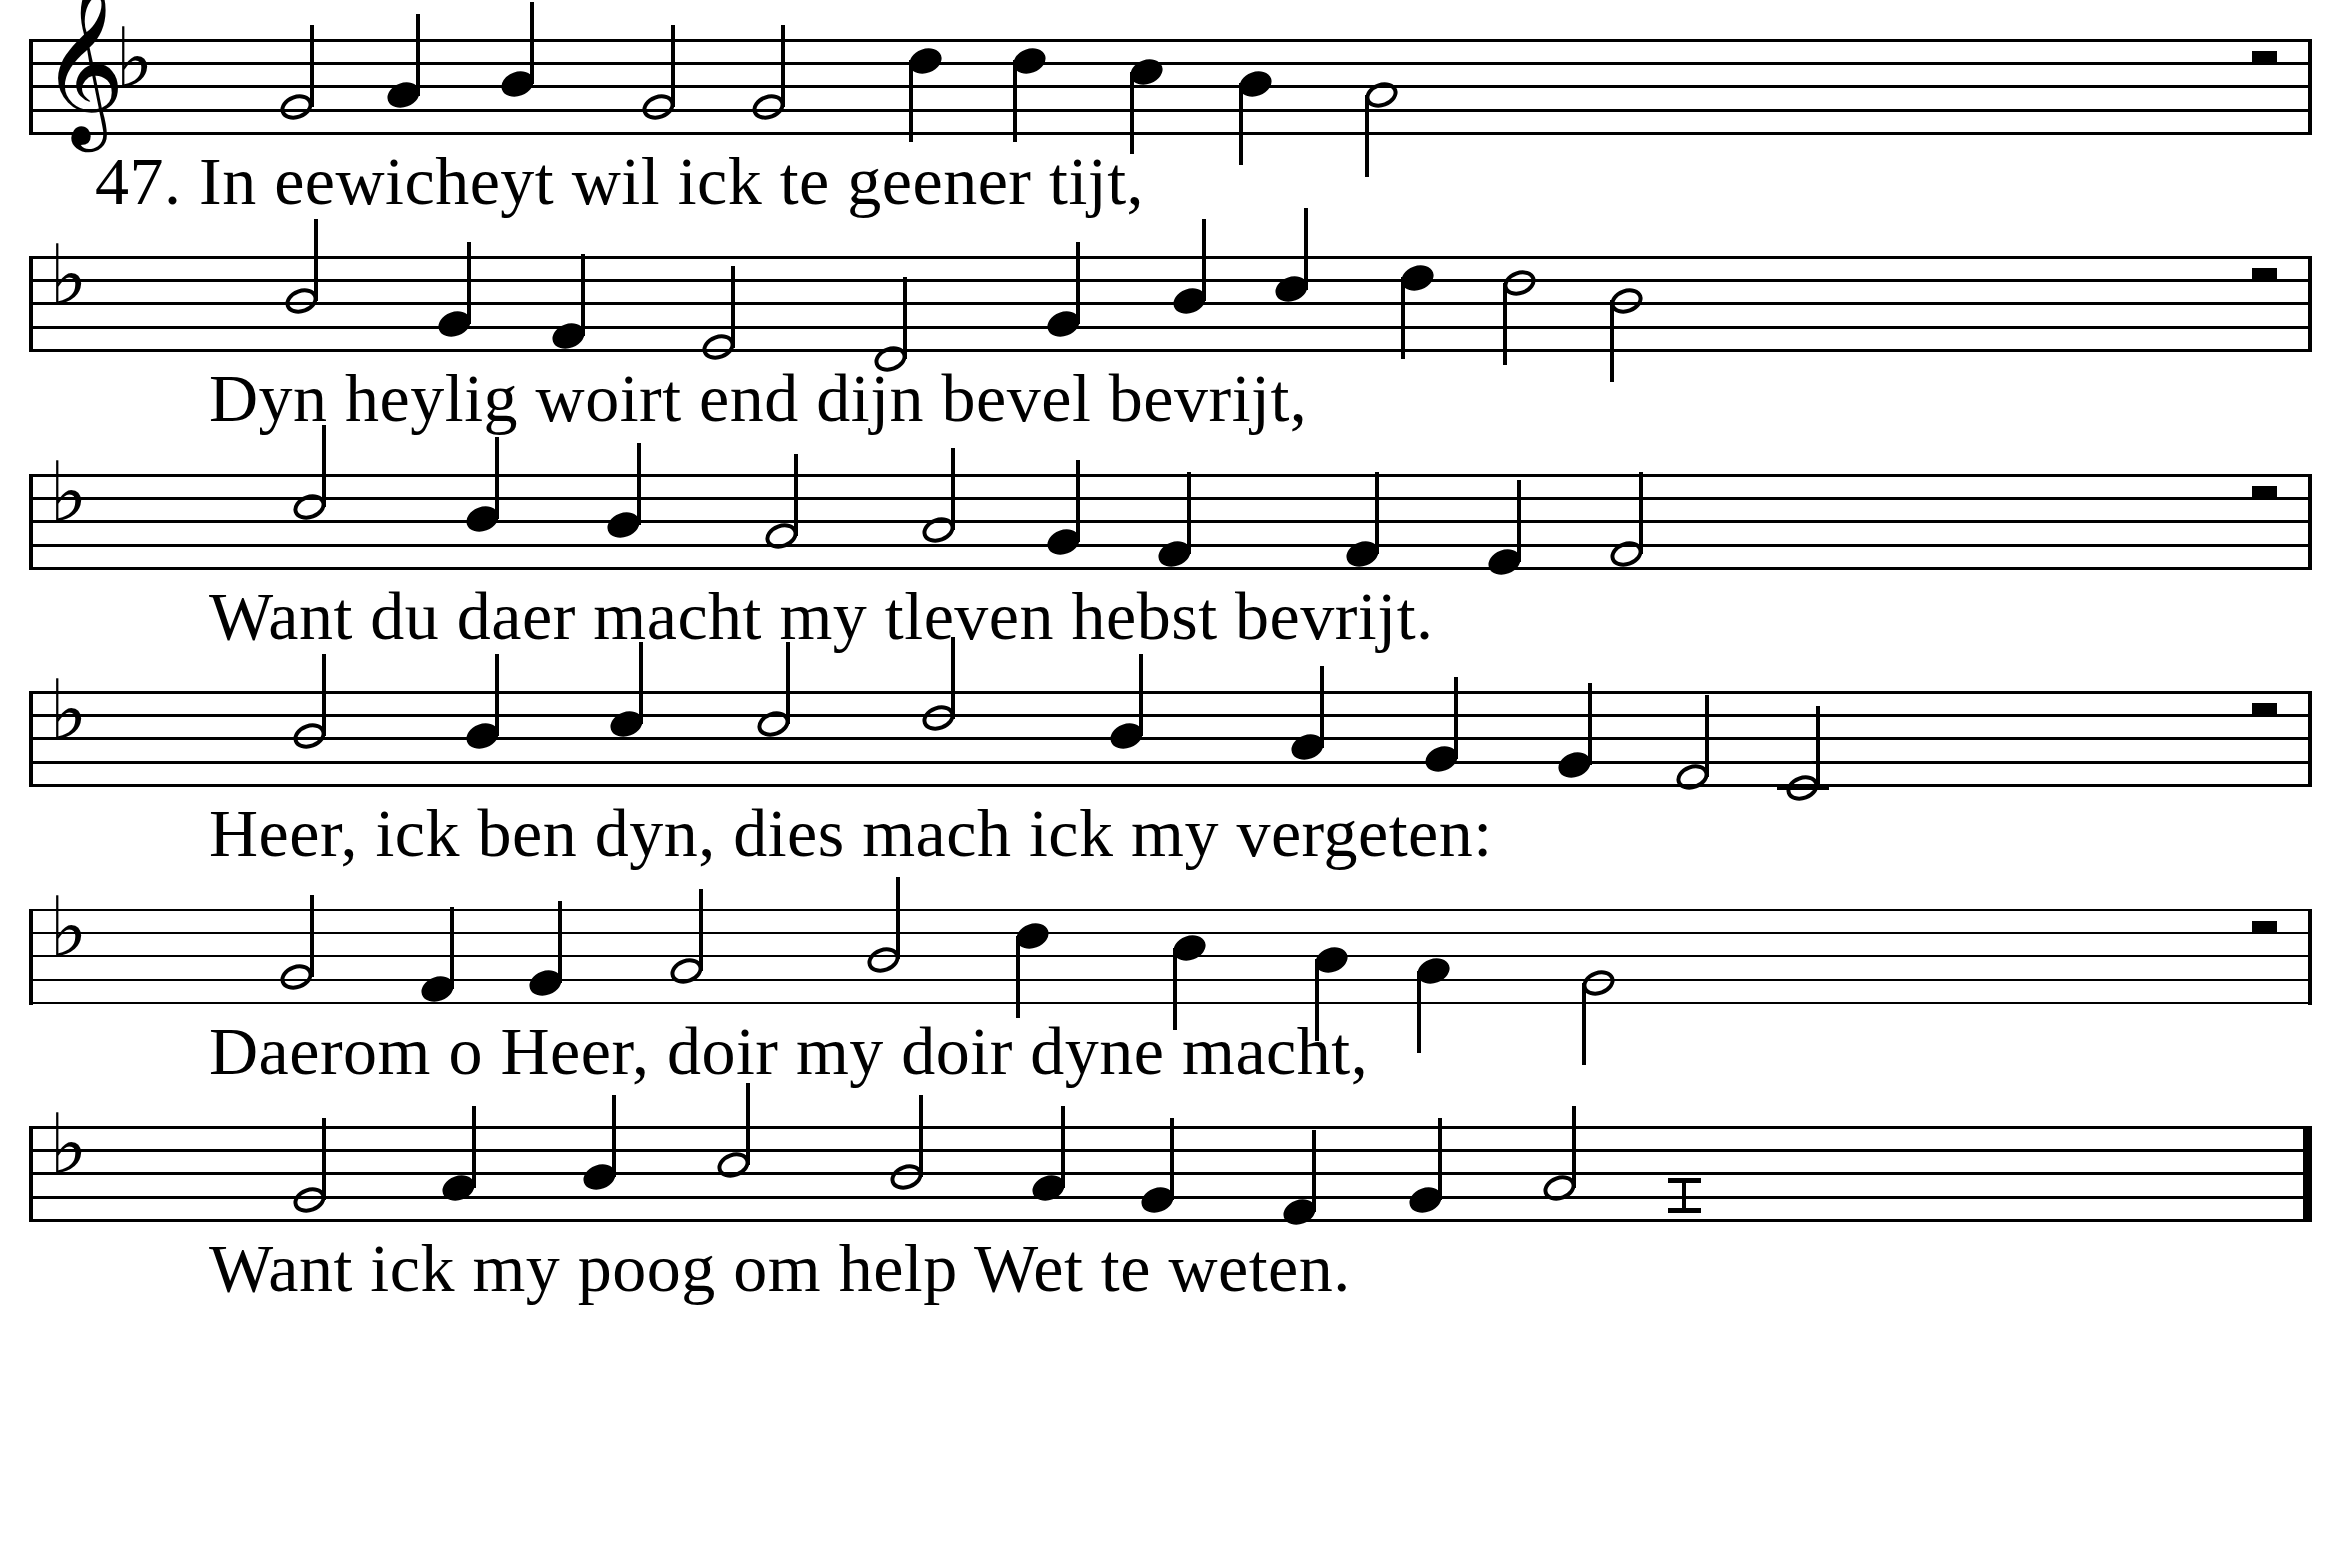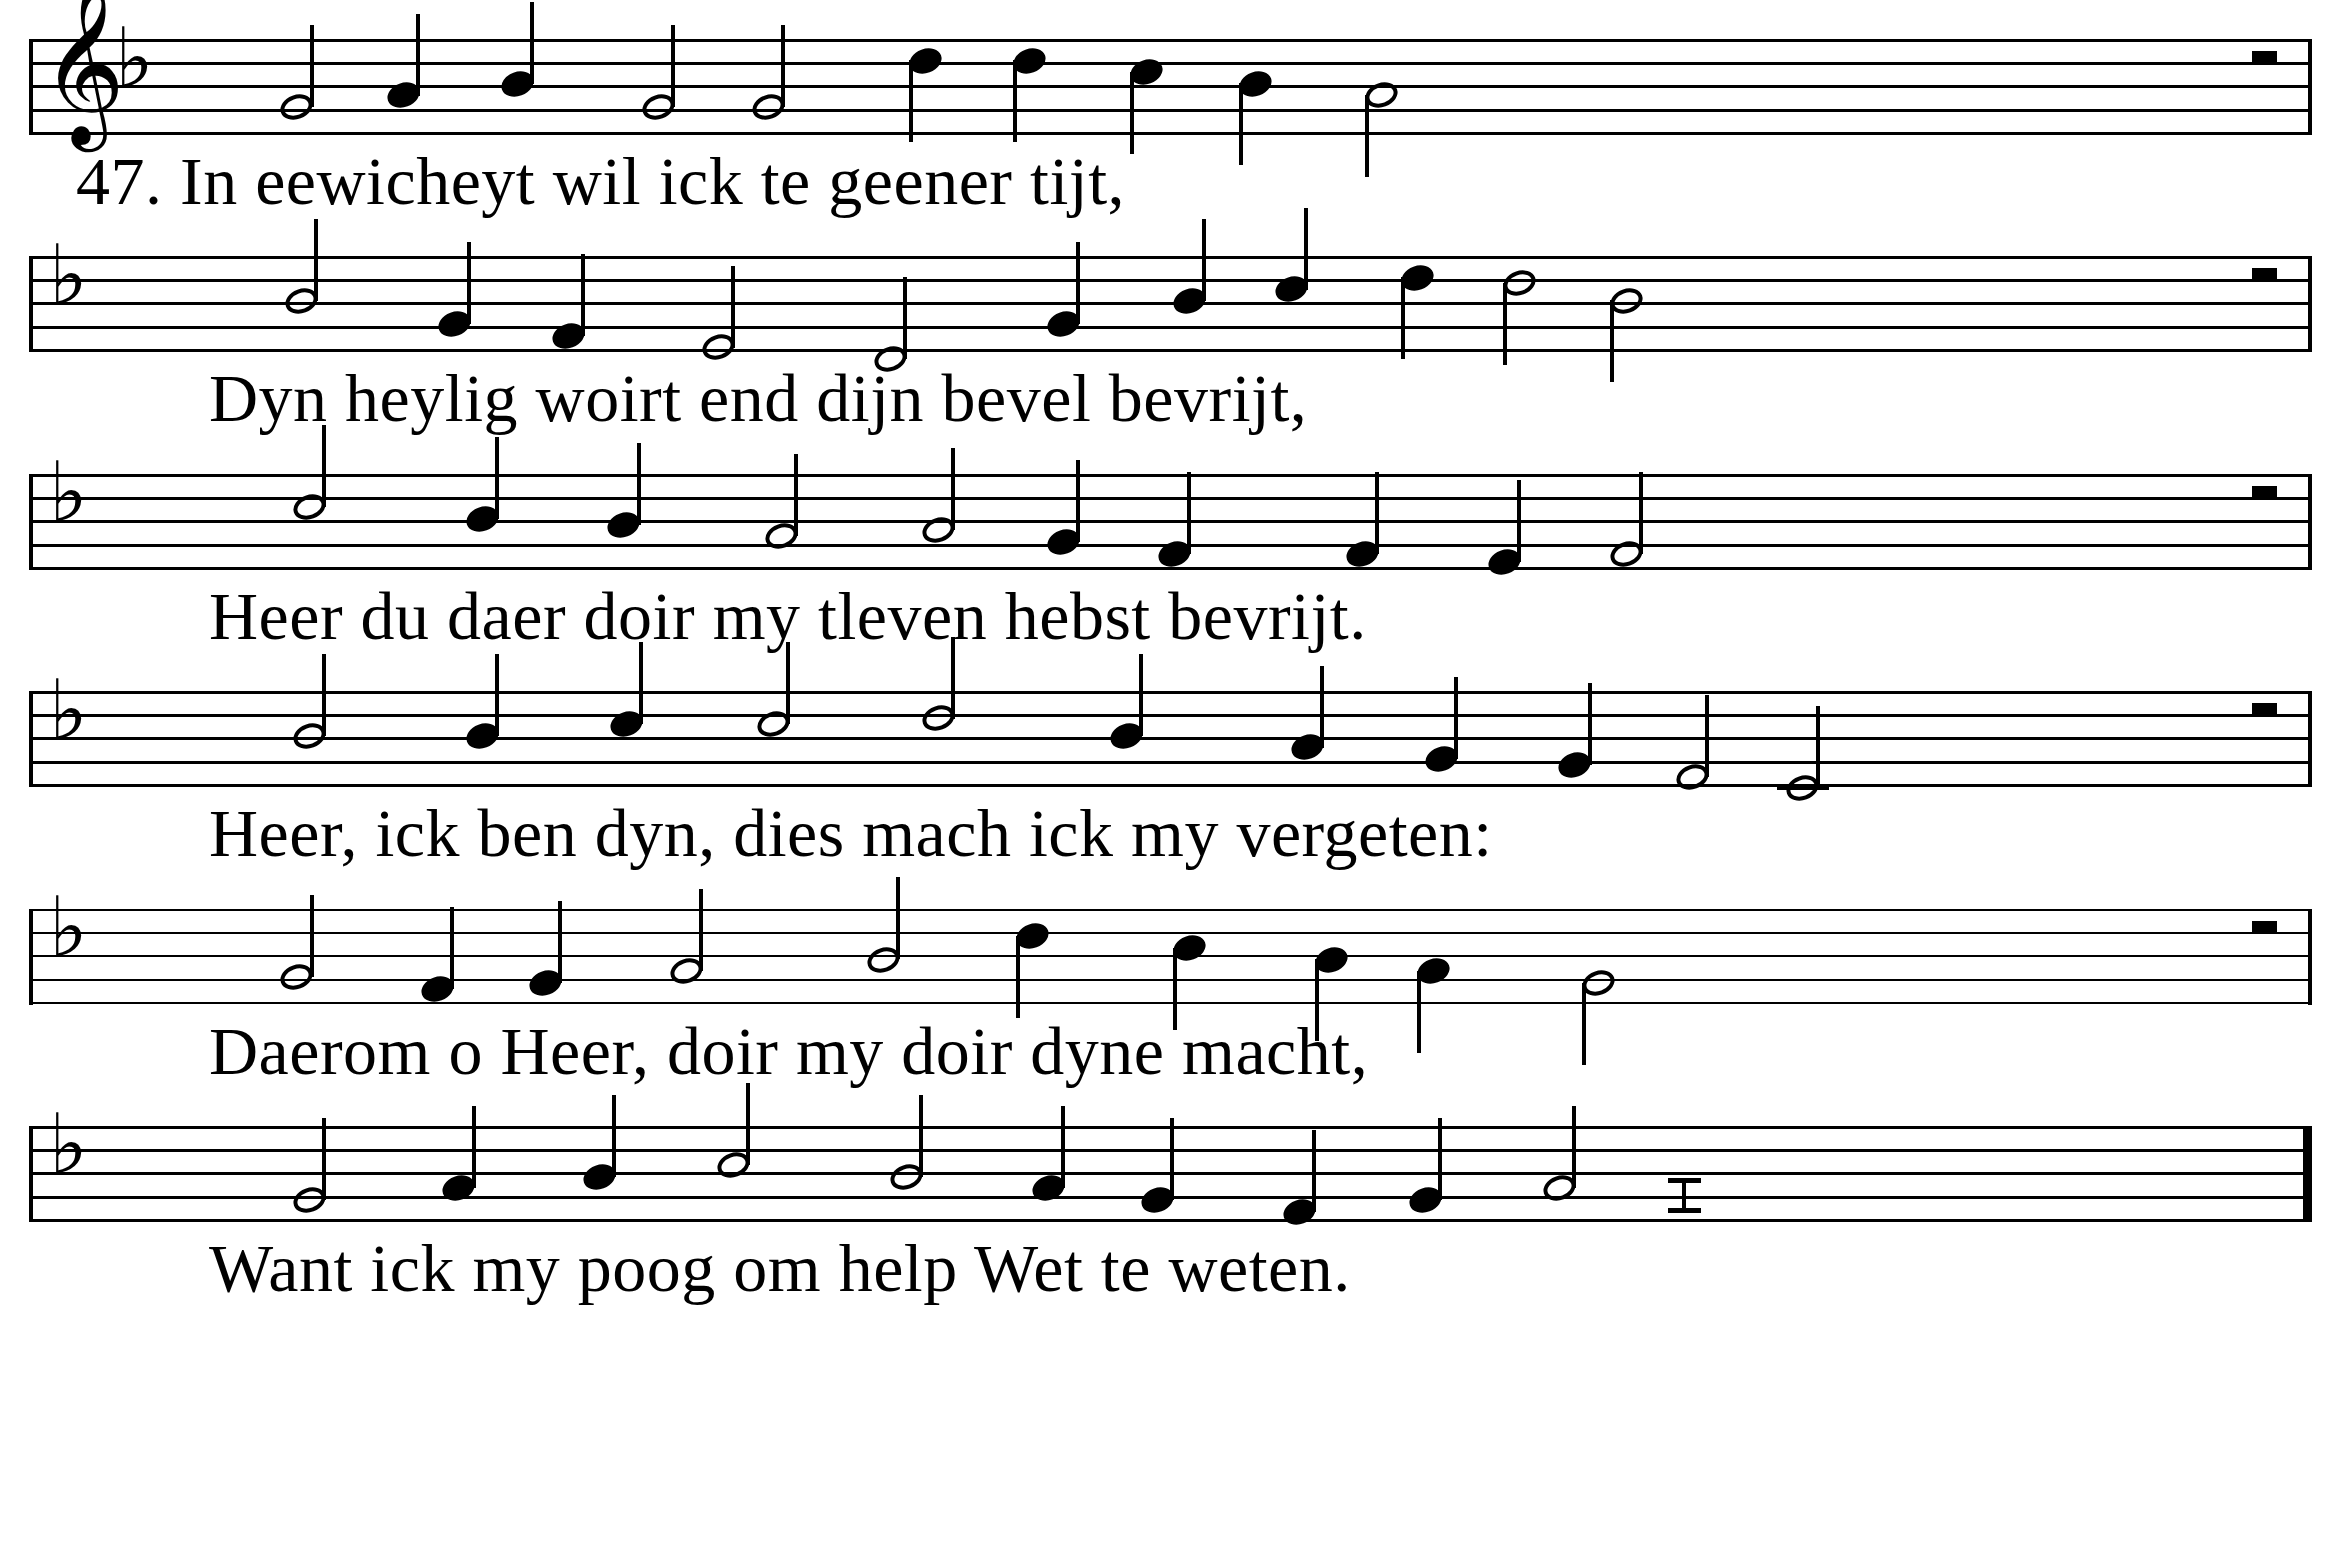--- a/index.html
+++ b/index.html
@@ -129,21 +129,21 @@
   }
 
   
   .lyric {
     font-size: 68px;
     line-height: 1.05;
     white-space: pre;
     padding-left: 78px;
     letter-spacing: 0.5px;
   }
-  .lyric.indent-verse { padding-left: 76px; }
+  .lyric.indent-verse { padding-left: 95px; }
   .lyric.indent-plain { padding-left: 209px; }
 </style>
 </head>
 <body>
 
 <div class="sheet">
   <div id="systems-root">
       <div class="system">
         <div class="staff">
           <div class="staff-lines">
@@ -246,21 +246,21 @@
           <div class="note filled" style="left: 1158px; top: 107px;"></div>
           <div class="stem" style="left: 1187px; top: 37px; height: 82px;"></div>
           <div class="note filled" style="left: 1346px; top: 107px;"></div>
           <div class="stem" style="left: 1375px; top: 37px; height: 82px;"></div>
           <div class="note filled" style="left: 1488px; top: 115px;"></div>
           <div class="stem" style="left: 1517px; top: 45px; height: 82px;"></div>
           <div class="note open" style="left: 1610px; top: 107px;"></div>
           <div class="stem" style="left: 1639px; top: 37px; height: 82px;"></div>
           <div class="rest" style="right: 64px; top: 51px;"></div>
         </div>
-        <div class="lyric indent-plain">Heer du daer doir my tleven hebst bevrijt.</div>
+        <div class="lyric indent-plain">Want du daer macht my tleven hebst bevrijt.</div>
       </div>
       <div class="system">
         <div class="staff">
           <div class="staff-lines">
             <div class="staff-line sl0"></div>
             <div class="staff-line sl1"></div>
             <div class="staff-line sl2"></div>
             <div class="staff-line sl3"></div>
             <div class="staff-line sl4"></div>
           </div>

